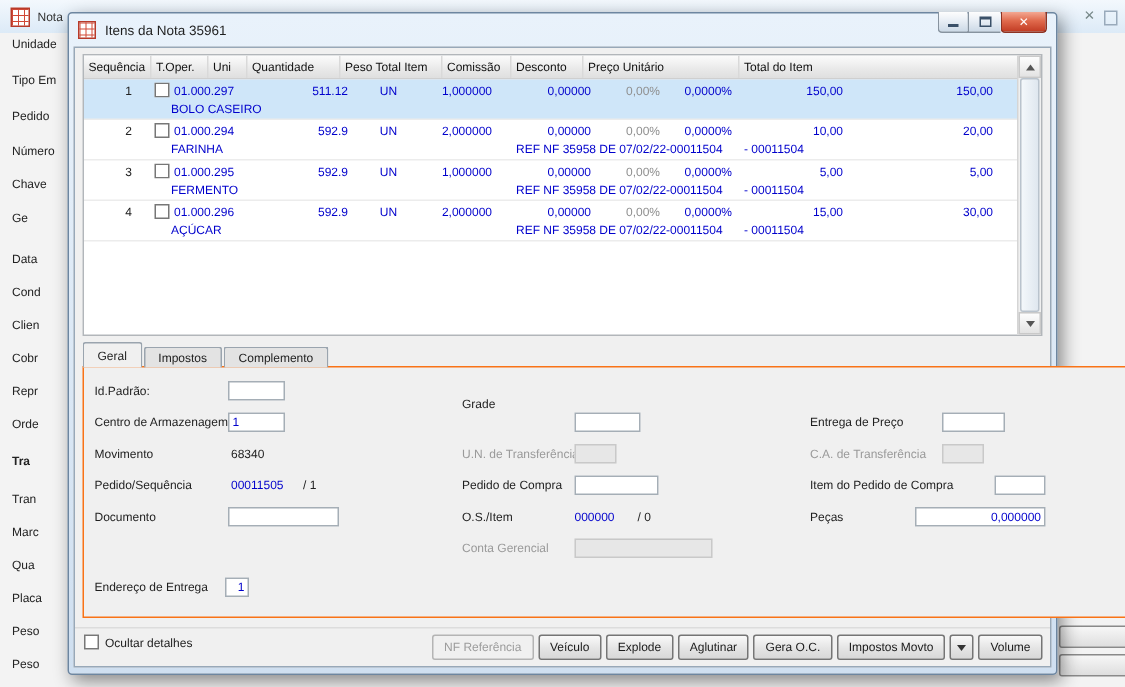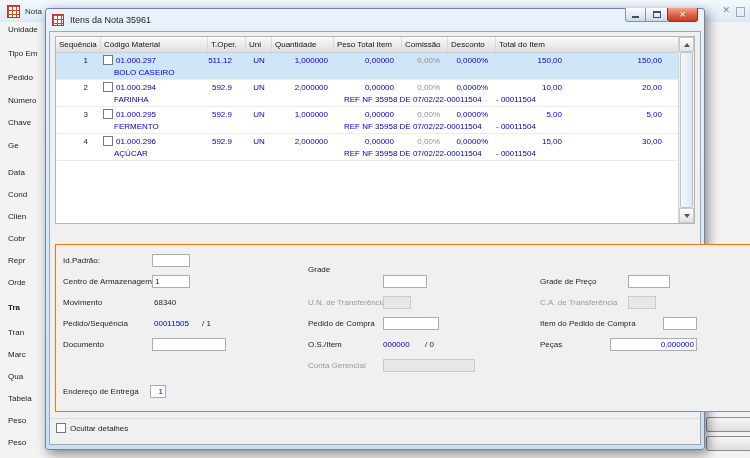--- a/index.html
+++ b/index.html
@@ -108,21 +108,21 @@
   <span class="bg-label" style="top:146px">Data</span>
   <span class="bg-label" style="top:168px">Cond</span>
   <span class="bg-label" style="top:190px">Clien</span>
   <span class="bg-label" style="top:212px">Cobr</span>
   <span class="bg-label" style="top:234px">Repr</span>
   <span class="bg-label" style="top:256px">Orde</span>
   <span class="bg-label bold" style="top:281px">Tra</span>
   <span class="bg-label" style="top:306px">Tran</span>
   <span class="bg-label" style="top:328px">Marc</span>
   <span class="bg-label" style="top:350px">Qua</span>
-  <span class="bg-label" style="top:372px">Tabela</span>
+  <span class="bg-label" style="top:372px">Placa</span>
   <span class="bg-label" style="top:394px">Peso</span>
   <span class="bg-label" style="top:416px">Peso</span>
   <div class="bg-btn-frag" style="top:395px"></div>
   <div class="bg-btn-frag" style="top:414px"></div>
 </div>
 
 <div class="dialog">
   <div class="titlebar">
     <div class="dlg-icon"></div>
     <span class="dlg-title">Itens da Nota 35961</span>
@@ -138,27 +138,27 @@
         </div>
     </div>
   </div>
 
   <div class="content">
 
     <div class="grid">
       <div class="grid-inner">
         <div class="ghead">
           <div class="hc c0">Sequência</div>
-          <div class="hc c1">Código Material</div>
           <div class="hc c2">T.Oper.</div>
           <div class="hc c3">Uni</div>
           <div class="hc c4">Quantidade</div>
           <div class="hc c5">Peso Total Item</div>
           <div class="hc c6">Comissão</div>
           <div class="hc c7">Desconto</div>
+          <div class="hc c8">Preço Unitário</div>
           <div class="hc c9">Total do Item</div>
         </div>
 
         <div class="grow selected">
           <div class="l1">
             <div class="c0 r seqnum">1</div>
             <div class="c1 codcell">
                 <span class="cb"></span>
                 <span class="blue">01.000.297</span>
               </div>
@@ -255,30 +255,35 @@
         <div class="sarrow up">
             <div class="tri-up"></div>
           </div>
         <div class="sthumb"></div>
         <div class="sarrow down">
             <div class="tri-down"></div>
           </div>
       </div>
     </div>
 
+    <div class="tabs">
+      <div class="tab active">Geral</div>
+      <div class="tab">Impostos</div>
+      <div class="tab">Complemento</div>
+    </div>
 
     <div class="panel">
       <span class="flabel" style="left:7px;top:11px">Id.Padrão:</span>
       <input class="fin" style="left: 96px; top: 9px; width: 38px;" value="">
 
       <span class="flabel" style="left:7px;top:32px">Centro de Armazenagem</span>
       <input class="fin" style="left: 96px; top: 30px; width: 38px;" value="1">
       <span class="flabel" style="left:252px;top:20px">Grade</span>
       <input class="fin" style="left: 327px; top: 30px; width: 44px;" value="">
-      <span class="flabel" style="left:484px;top:32px">Grade de Preço</span>
+      <span class="flabel" style="left:484px;top:32px">Entrega de Preço</span>
       <input class="fin" style="left: 572px; top: 30px; width: 42px;" value="">
 
       <span class="flabel" style="left:7px;top:53px">Movimento</span>
       <span class="fdark" style="left:98px;top:53px">68340</span>
       <span class="flabel gray-l" style="left:252px;top:53px">U.N. de Transferência</span>
       <input class="fin dis" style="left: 327px; top: 51px; width: 28px;" disabled="" value="">
       <span class="flabel gray-l" style="left:484px;top:53px">C.A. de Transferência</span>
       <input class="fin dis" style="left: 572px; top: 51px; width: 28px;" disabled="" value="">
 
       <span class="flabel" style="left:7px;top:74px">Pedido/Sequência</span>
@@ -302,15 +307,27 @@
 
       <span class="flabel" style="left:7px;top:142px">Endereço de Entrega</span>
       <input class="fin ra" style="left: 94px; top: 140px; width: 16px;" value="1">
     </div>
 
     <div class="footer-sep"></div>
     <div class="ocultar">
       <span class="cb"></span>
       <span>Ocultar detalhes</span>
     </div>
+    <div class="btnrow">
+      <div class="btn disabled">NF Referência</div>
+      <div class="btn">Veículo</div>
+      <div class="btn">Explode</div>
+      <div class="btn">Aglutinar</div>
+      <div class="btn">Gera O.C.</div>
+      <div class="btn">Impostos Movto</div>
+      <div class="btn dd">
+          <div class="tri-down"></div>
+        </div>
+      <div class="btn">Volume</div>
+    </div>
 
   </div>
 </div>
 
 </body></html>

